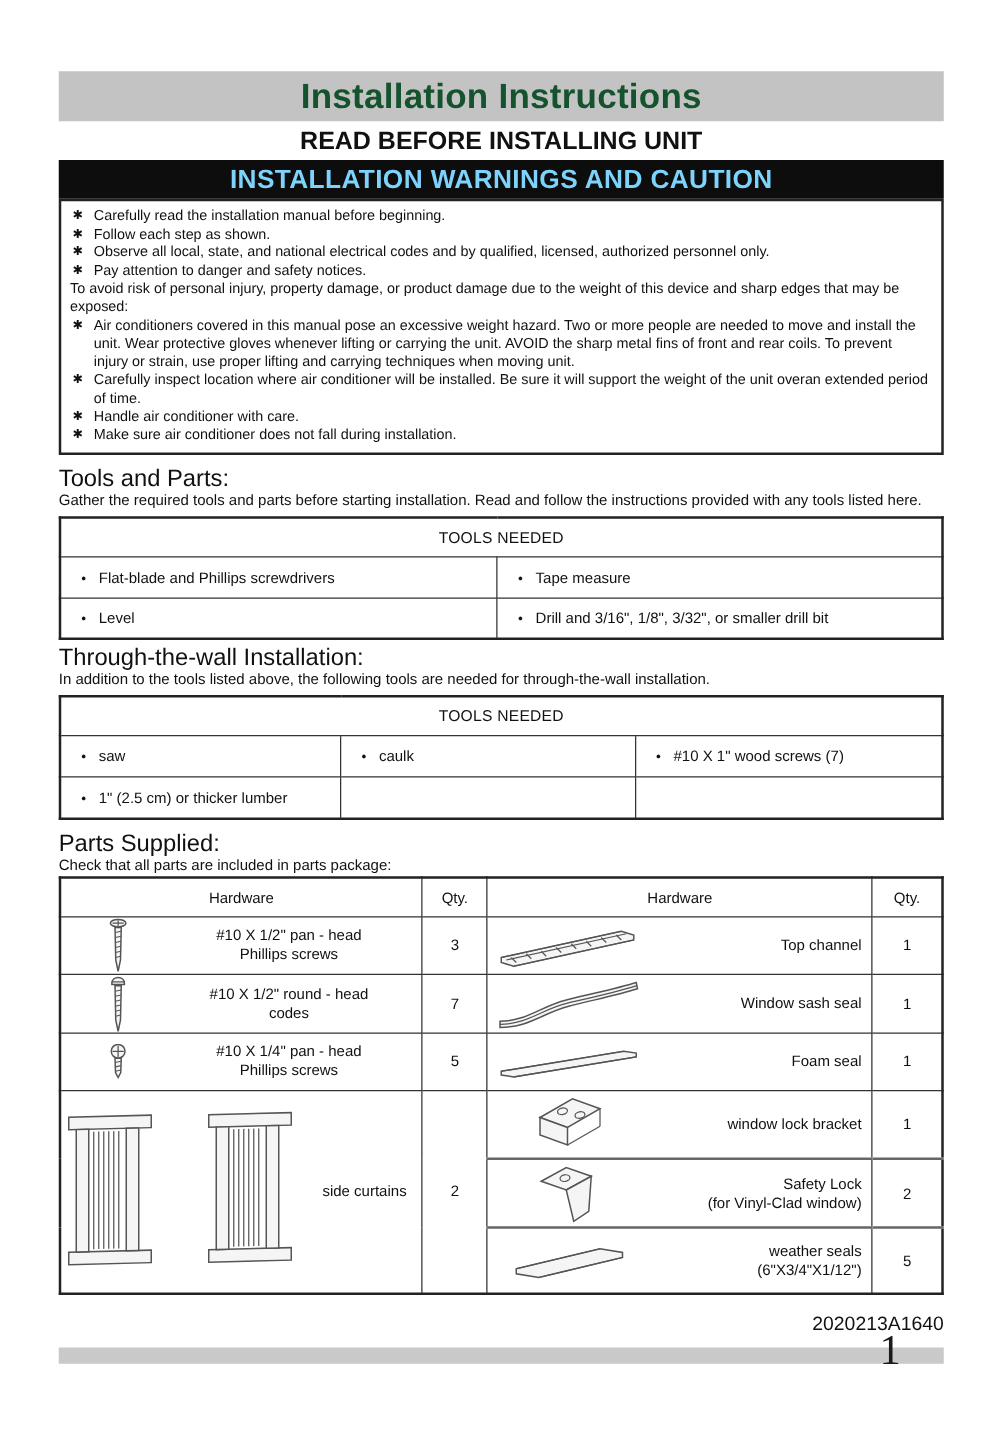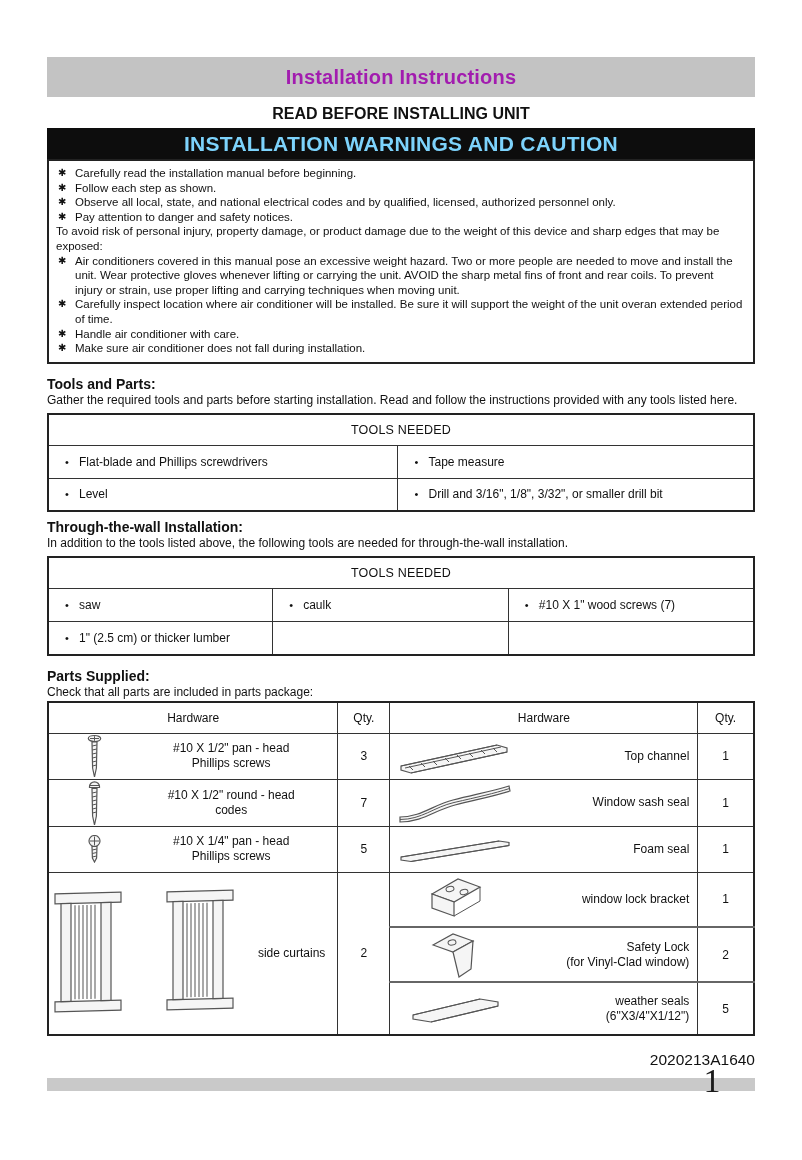--- a/index.html
+++ b/index.html
@@ -3,36 +3,36 @@
 <meta charset="utf-8">
 <style>
   html,body{margin:0;padding:0;background:#ffffff;}
   #page{position:relative;width:802px;height:1160px;background:#fff;
         font-family:"Liberation Sans",sans-serif;color:#111;overflow:hidden;}
   .content{margin-left:47px;width:708px;}
 
   
   .title-bar{margin-top:57px;height:40px;background:#c3c3c3;
              display:flex;align-items:center;justify-content:center;}
-  .title-bar h1{margin:0;font-size:20px;font-weight:bold;color:#a21caf;letter-spacing:.2px;}
-  .subtitle1{margin-top:6px;text-align:center;font-size:16px;font-weight:bold;line-height:21px;}
+  .title-bar h1{margin:0;font-size:28px;font-weight:bold;color:#14532d;letter-spacing:.2px;}
+  .subtitle1{margin-top:6px;text-align:center;font-size:20px;font-weight:bold;line-height:21px;}
   .subtitle2{margin-top:3px;text-align:center;font-size:17.5px;line-height:21px;}
   .warn-banner{margin-top:4px;height:31px;background:#0d0d0d;color:#7dd3fc;
                display:flex;align-items:center;justify-content:center;
                font-size:21px;font-weight:bold;letter-spacing:.3px;}
 
   
   .warn-box{border:2px solid #222;padding:5px 9px 6px 7px;font-size:11.5px;line-height:14.6px;}
   .warn-box ul{margin:0;padding:0;list-style:none;}
   .warn-box li{position:relative;padding-left:19px;}
   .ast{position:absolute;left:2px;top:0;font-size:10px;}
   .interlude{margin:0;}
 
   
-  .sec-h{margin:0;font-size:14px;font-weight:bold;line-height:18px;}
+  .sec-h{margin:0;font-size:19px;font-weight:normal;line-height:18px;}
   .sec-p{margin:0;font-size:12px;line-height:15px;}
   .mt11{margin-top:11px;} .mt6{margin-top:6px;} .mt5{margin-top:5px;} .mt1{margin-top:1px;}
 
   
   table{border-collapse:collapse;width:708px;table-layout:fixed;}
   .ttable{border:2px solid #222;}
   .ttable td{border:1px solid #333;font-size:12px;vertical-align:middle;}
   .ttable .thead{height:28px;text-align:center;font-size:12.5px;letter-spacing:.2px;}
   .ttable .trow{height:33px;}
   .bullet-cell{padding-left:16px;}

